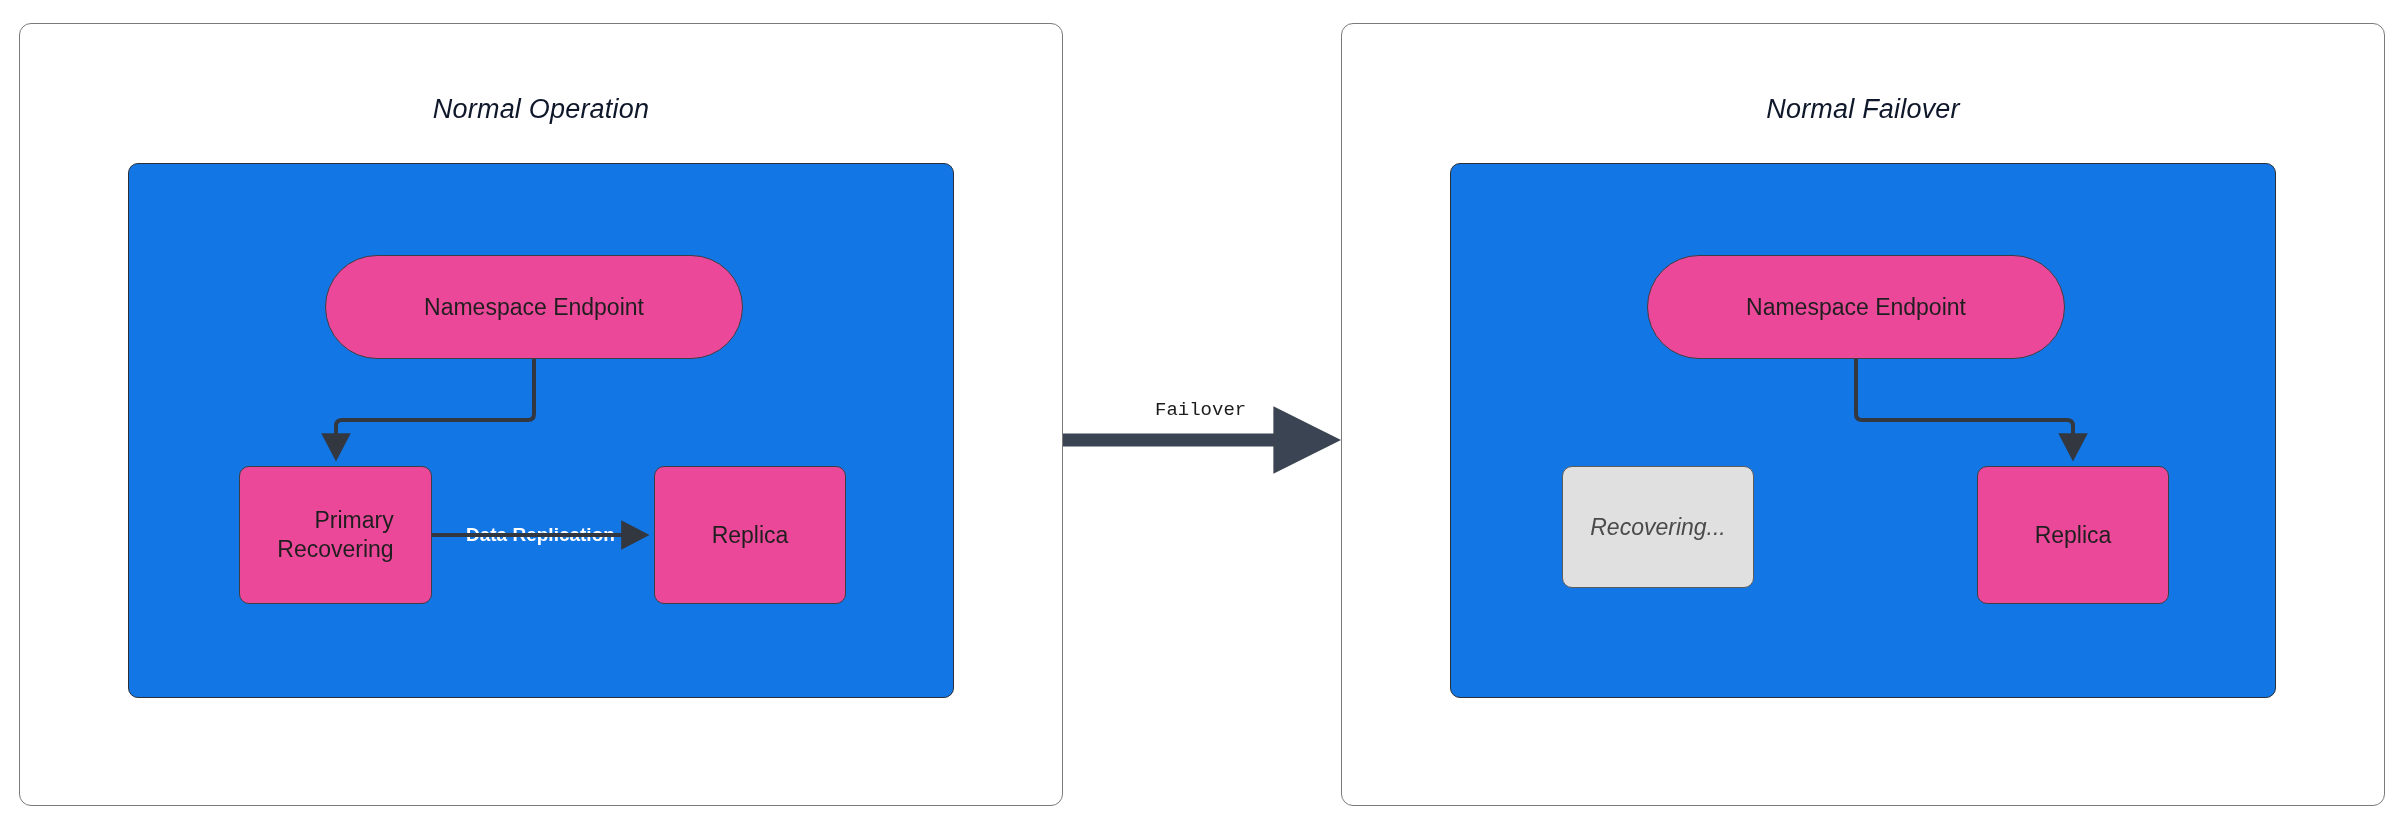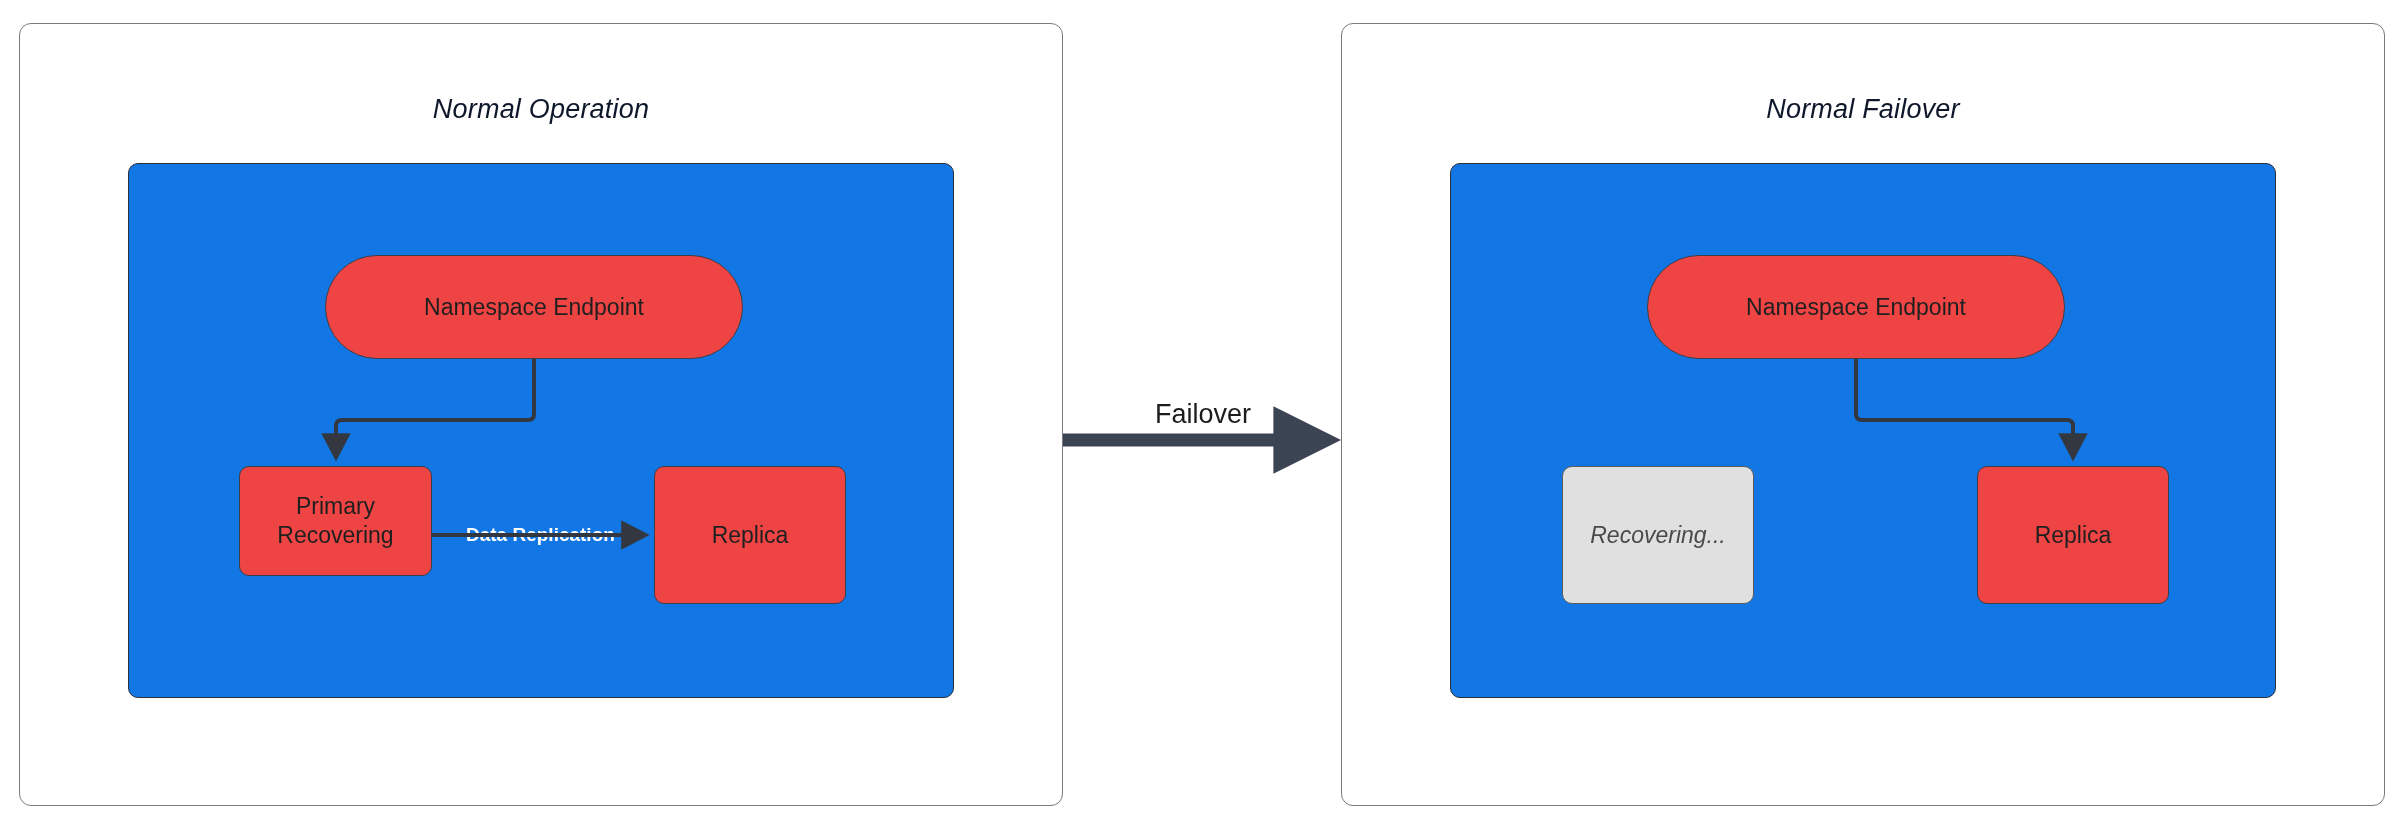--- a/index.html
+++ b/index.html
@@ -59,39 +59,39 @@
   .node {
     position: absolute;
     box-sizing: border-box;
     display: flex;
     align-items: center;
     justify-content: center;
     text-align: center;
     color: #1f1f1f;
     font-size: 23px;
     line-height: 1.25;
-    background: #ef4444;
+    background: #ec4899;
     border: 1.6px solid #3a3f47;
   }
   .node.stadium { border-radius: 999px; }
   .node.rect    { border-radius: 10px; }
   .node.muted {
     background: #E0E0E0;
     border-color: #5c5c5c;
     color: #4a4a4a;
     font-style: italic;
   }
 
   
   #node-endpoint-left  { left: 325px; top: 255px; width: 418px; height: 104px; }
-  #node-primary-left   { left: 239px; top: 466px; width: 193px; height: 110px; }
+  #node-primary-left   { left: 239px; top: 466px; width: 193px; height: 138px; text-align: right; }
   #node-replica-left   { left: 654px; top: 466px; width: 192px; height: 138px; }
   
   #node-endpoint-right { left: 1647px; top: 255px; width: 418px; height: 104px; }
-  #node-recovering     { left: 1562px; top: 466px; width: 192px; height: 138px; }
+  #node-recovering     { left: 1562px; top: 466px; width: 192px; height: 122px; }
   #node-replica-right  { left: 1977px; top: 466px; width: 192px; height: 138px; }
 
   
   #edges {
     position: absolute;
     left: 0; top: 0;
     width: 2407px; height: 828px;
     pointer-events: none;
   }
   .edge-path {
@@ -115,24 +115,24 @@
     color: #ffffff;
     white-space: nowrap;
     font-family: "Liberation Sans", sans-serif;
   }
   #label-data-replication {
     left: 466px;
     top: 524px;
   }
   .edge-label-dark {
     position: absolute;
-    font-size: 27px;
+    font-size: 19px;
     color: #1c1c1c;
     white-space: nowrap;
-    font-family: Liberation Sans, sans-serif;
+    font-family: Liberation Mono, monospace;
     text-align: right;
   }
   #label-failover {
     left: 1155px;
     top: 399px;
   }
 </style>
 </head>
 <body>
 

